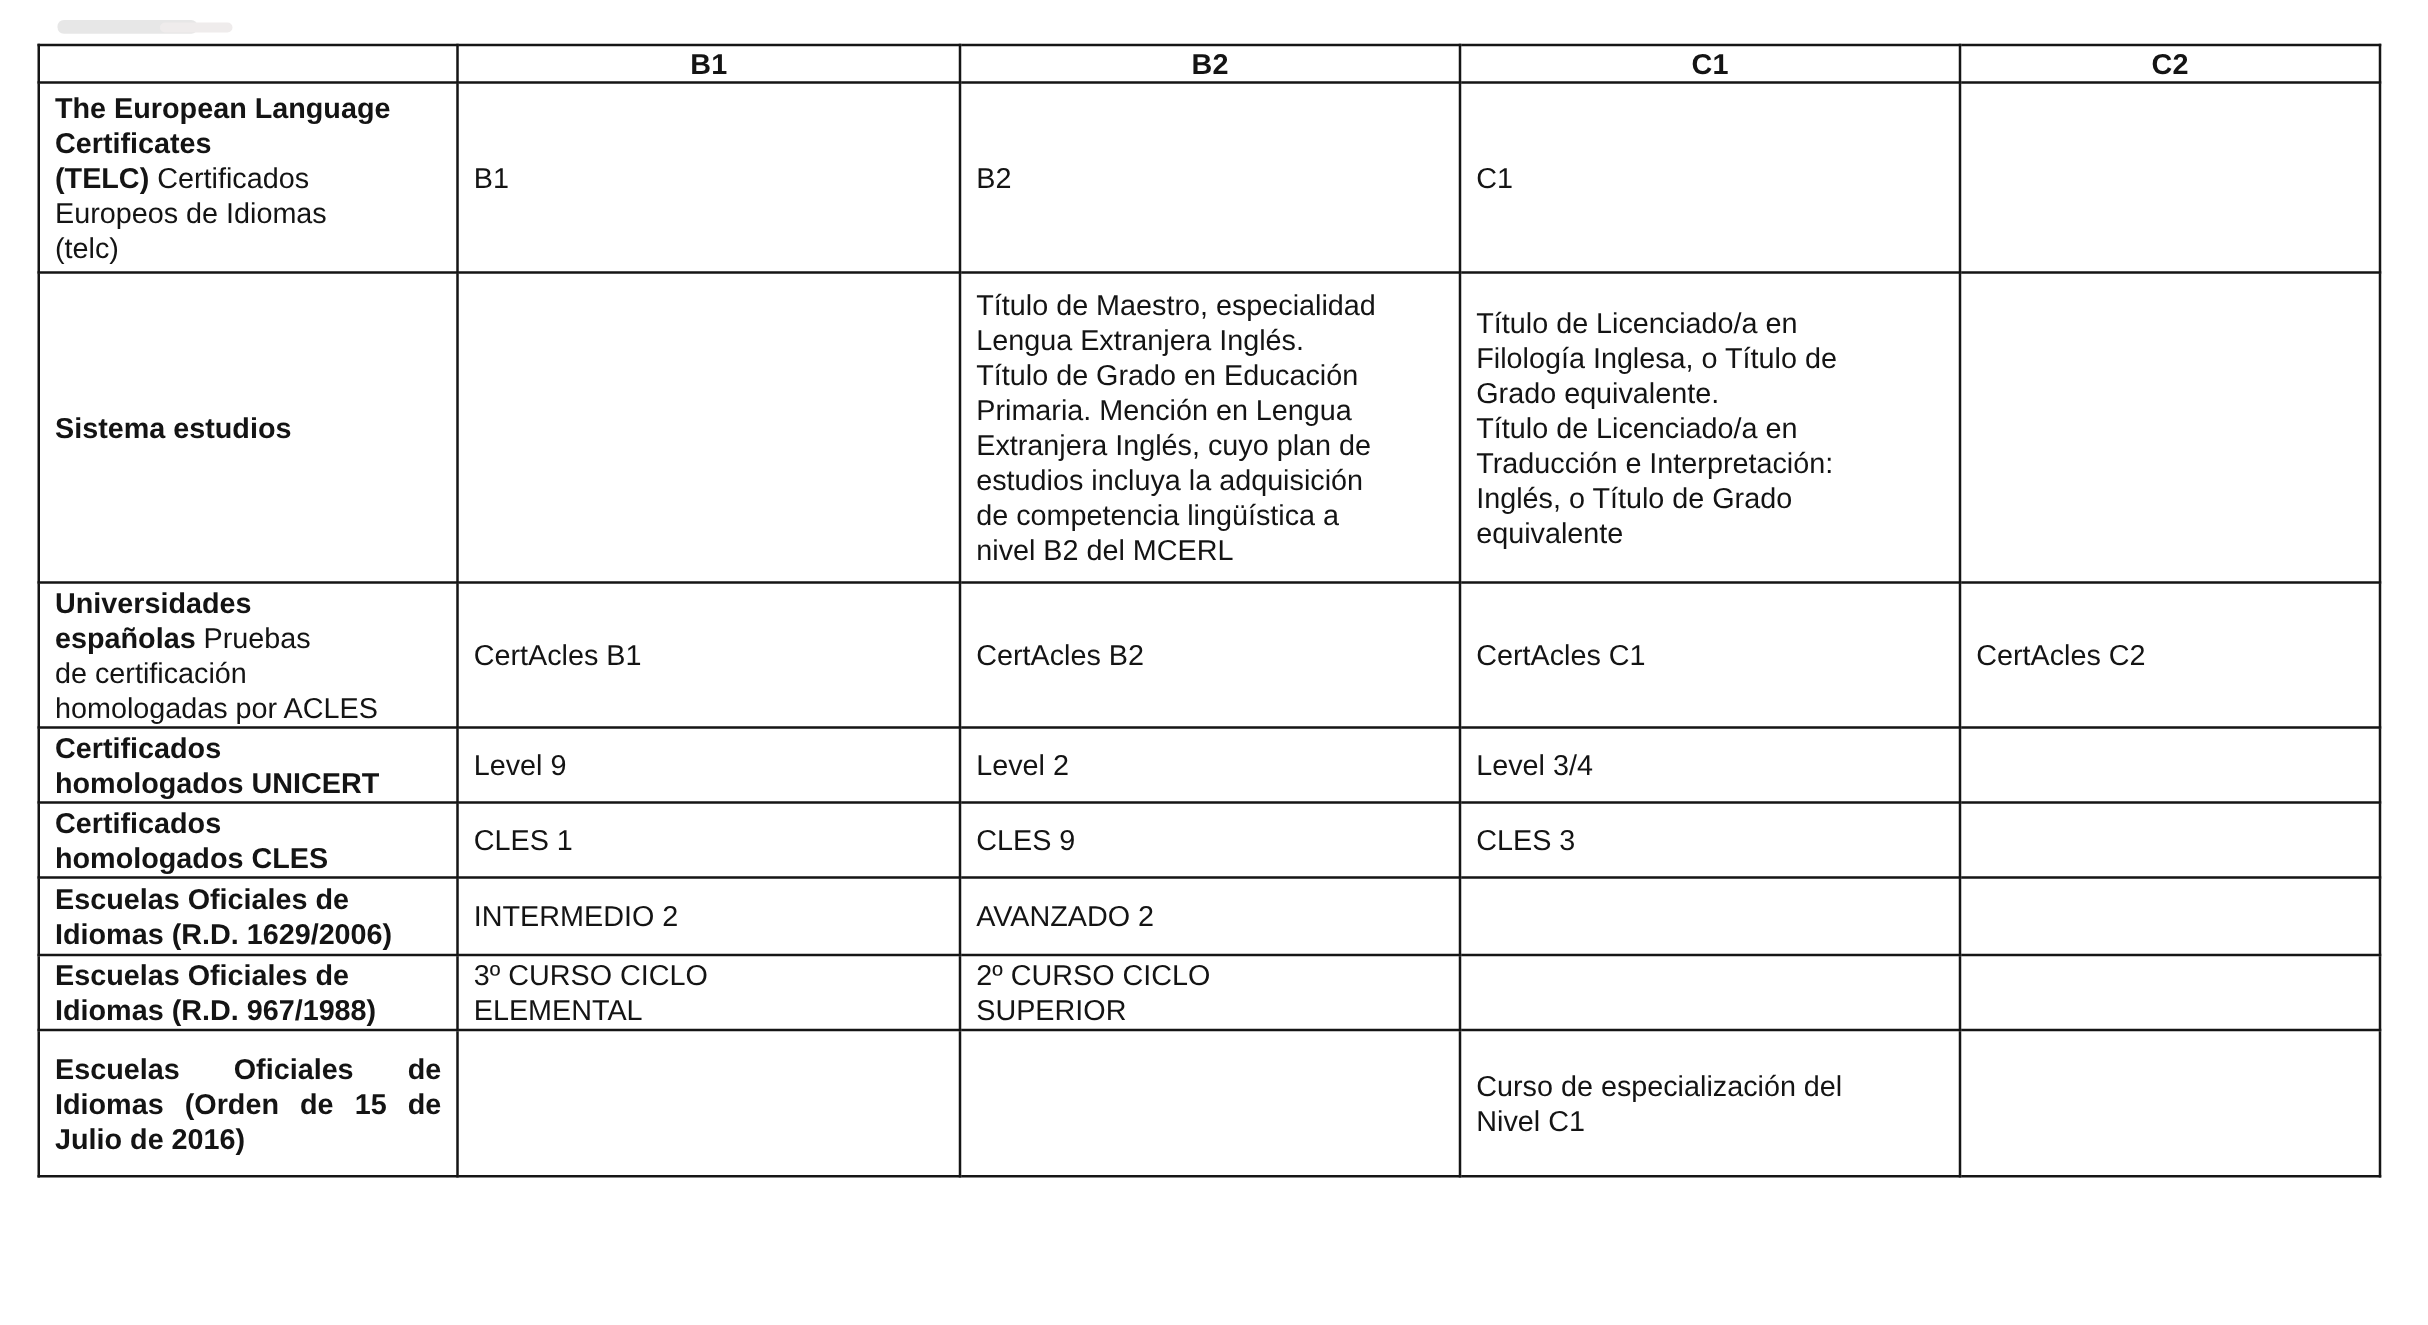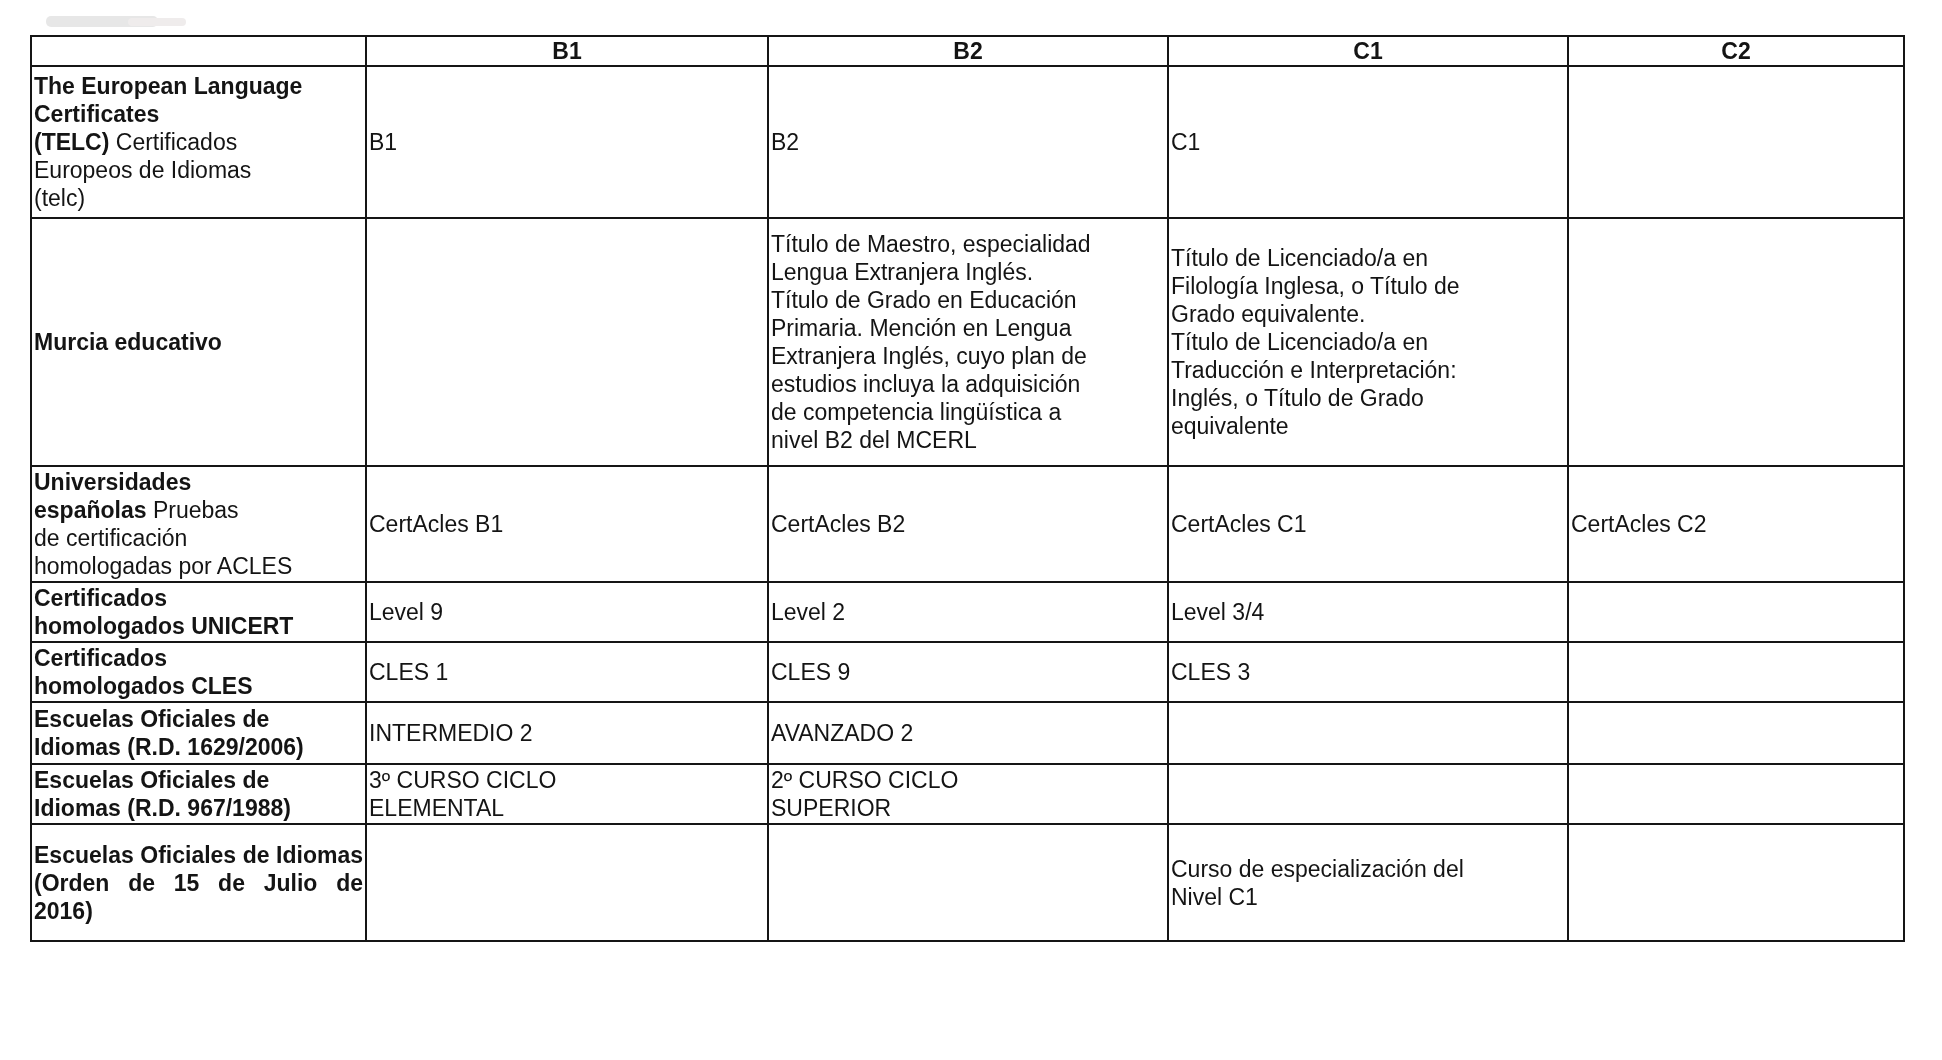--- a/index.html
+++ b/index.html
@@ -43,21 +43,21 @@
     top: 35px;
     width: 1873px;
     border-collapse: collapse;
     table-layout: fixed;
     border-radius: 20px;
   }
   .equiv th, .equiv td {
     border: 2px solid #151515;
     font-size: 23px;
     line-height: 28px;
-    padding: 1px 2px;
+    padding: 1px 12px;
     vertical-align: middle;
     overflow: hidden;
   }
   .equiv thead th {
     font-weight: bold;
     text-align: center;
     height: 28px;
     padding: 0 6px;
   }
   .equiv tbody th {
@@ -105,21 +105,21 @@
 Certificates
 (TELC)</span><span> Certificados
 Europeos de Idiomas
 (telc)</span></th>
           <td class="cell">B1</td>
           <td class="cell">B2</td>
           <td class="cell">C1</td>
           <td class="cell"></td>
         </tr>
         <tr style="height: 248px;">
-          <th><span class="lbl-bold">Murcia educativo</span><span></span></th>
+          <th><span class="lbl-bold">Sistema estudios</span><span></span></th>
           <td class="cell"></td>
           <td class="cell">Título de Maestro, especialidad
 Lengua Extranjera Inglés.
 Título de Grado en Educación
 Primaria. Mención en Lengua
 Extranjera Inglés, cuyo plan de
 estudios incluya la adquisición
 de competencia lingüística a
 nivel B2 del MCERL</td>
           <td class="cell">Título de Licenciado/a en

